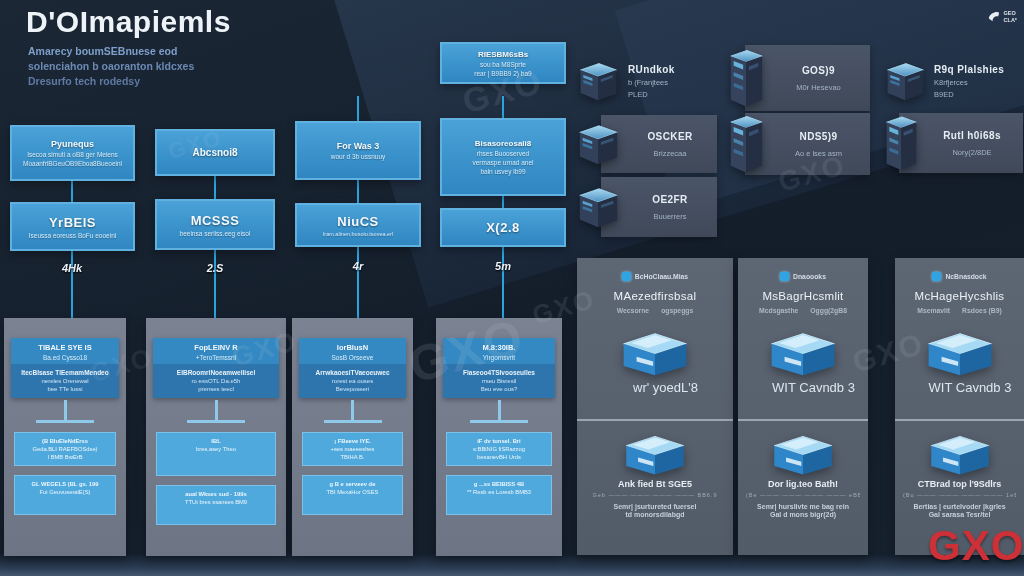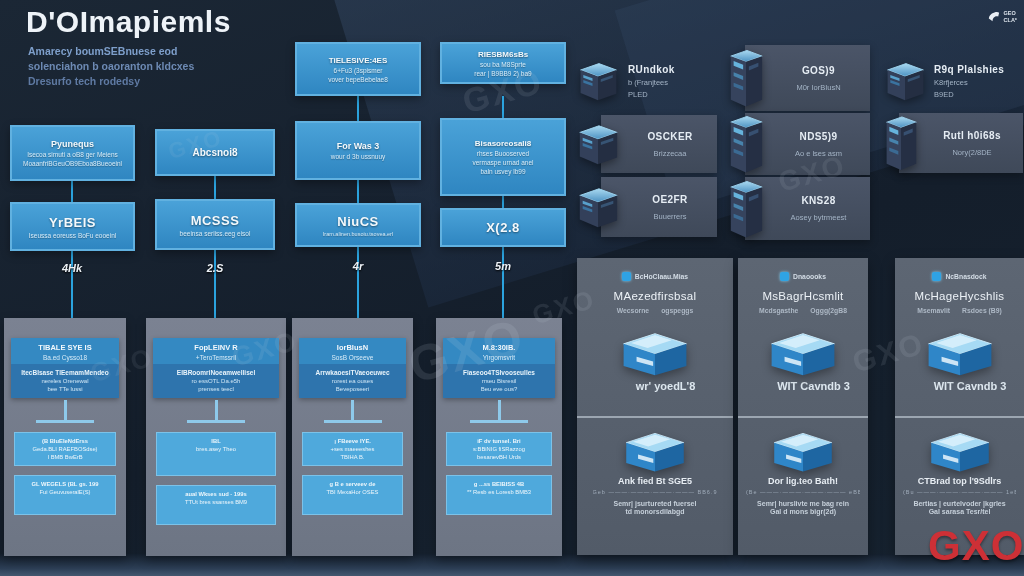--- a/index.html
+++ b/index.html
@@ -65,21 +65,21 @@
 
   .bpanel{position:absolute;top:258px;height:297px;background:linear-gradient(180deg,#5d6673,#525b68);
     box-shadow:0 5px 12px rgba(0,0,0,.35);display:flex;flex-direction:column;align-items:center;
     padding:10px 8px 6px;text-align:center;z-index:2;}
   .bp-tag{display:flex;align-items:center;gap:4px;margin-top:4px;}
   .bp-tagicon{width:9px;height:9px;background:#2fa3e4;border-radius:2px;box-shadow:0 0 3px #7fd0f5;flex:none;}
   .bp-taglabel{font-size:6.8px;font-weight:700;color:#d4dde6;}
   .bp-title{margin-top:9px;font-size:11.5px;font-weight:400;color:#edf2f7;letter-spacing:.3px;}
   .bp-sub{margin-top:5px;display:flex;gap:12px;font-size:6.8px;color:#aeb9c6;font-weight:700;justify-content:center;}
   .bp-box{margin-top:16px;width:76px;height:48px;filter:drop-shadow(0 4px 5px rgba(0,0,0,.35));}
-  .bp-boxlabel{margin-top:2px;font-size:11px;font-weight:700;color:#dde7ef;margin-left:21px;}
+  .bp-boxlabel{margin-top:2px;font-size:13px;font-weight:400;color:#dde7ef;margin-left:21px;}
   .bp-divider{margin-top:24px;width:calc(100% + 16px);height:2px;background:rgba(226,236,246,.5);flex:none;}
   .bp-box2{margin-top:12px;width:72px;height:44px;filter:drop-shadow(0 4px 5px rgba(0,0,0,.35));}
   .bp-title2{margin-top:2px;font-size:9px;font-weight:800;color:#e8eef4;}
   .bp-rule{margin-top:3px;font-size:5.5px;color:#9fabb9;letter-spacing:1px;white-space:nowrap;overflow:hidden;max-width:100%;}
   .bp-line{margin-top:5px;font-size:7px;font-weight:700;color:#c6d0da;}
   .bp-line2{margin-top:1px;font-size:7px;font-weight:700;color:#c6d0da;}
 
   .brand{position:absolute;left:928px;top:522px;font-size:42px;font-weight:800;color:#cd3036;
     letter-spacing:1px;text-shadow:0 2px 3px rgba(0,0,0,.4);z-index:5;}
 </style>
@@ -217,25 +217,20 @@
     </div>
     <div class="lp-box" style="min-height:40px">
       <div class="t b">aual Wkses sud - 199s</div>
       <div class="t">TTUt bres ssanses BM9</div>
     </div>
   </div>
 
   <div class="vline" style="left:357px;top:96px;height:25px"></div>
   <div class="vline" style="left:357px;top:180px;height:23px"></div>
   <div class="vline" style="left:357px;top:247px;height:71px"></div>
-  <div class="bluebox" style="left:295px;top:42px;width:126px;height:54px">
-    <div class="bb-title sm">TiELESIVE:4ES</div>
-    <div class="bb-line">6+Fu3 (3spismer</div>
-    <div class="bb-line">vover bepeBebelae8</div>
-  </div>
   <div class="bluebox" style="left:295px;top:121px;width:126px;height:59px">
     <div class="bb-title">For Was 3</div>
     <div class="bb-line">wour d 3b ussnuuy</div>
   </div>
   <div class="bluebox" style="left:295px;top:203px;width:126px;height:44px">
     <div class="bb-title lg">NiuCS</div>
     <div class="bb-line" style="font-size:5.5px">Iram.alinen.busoiu.tsovea.erl</div>
   </div>
   <div class="marker" style="left:358px;top:260px">4r</div>
   <div class="lpanel" style="left:292px;top:318px;width:121px;height:238px">
@@ -334,39 +329,30 @@
       <div class="r-line">Buuerrers</div>
     </div>
   </div>
 
   <div class="rcell" style="left:727px;top:45px;width:143px;height:66px">
     <svg class="ricon" style="width:38px;height:64px">
         <use href="#sym-server"></use>
       </svg>
     <div class="rpanel">
       <div class="r-title">GOS)9</div>
-      <div class="r-line">M0r IorBIusN</div>
+      <div class="r-line">M0r Hesevao</div>
     </div>
   </div>
   <div class="rcell" style="left:727px;top:113px;width:143px;height:62px">
     <svg class="ricon" style="width:38px;height:62px">
         <use href="#sym-server"></use>
       </svg>
     <div class="rpanel">
       <div class="r-title">NDS5)9</div>
       <div class="r-line">Ao e lses asm</div>
-    </div>
-  </div>
-  <div class="rcell" style="left:727px;top:177px;width:143px;height:63px">
-    <svg class="ricon" style="width:38px;height:62px">
-        <use href="#sym-server"></use>
-      </svg>
-    <div class="rpanel">
-      <div class="r-title">KNS28</div>
-      <div class="r-line">Aosey bytrmeest</div>
     </div>
   </div>
 
   <div class="rcell" style="left:883px;top:52px;width:140px;height:58px">
     <svg class="ricon" style="width:44px;height:46px">
         <use href="#sym-cube"></use>
       </svg>
     <div class="rtext">
       <div class="r-title">R9q Plalshies</div>
       <div class="r-line">K8rfjerces</div>

